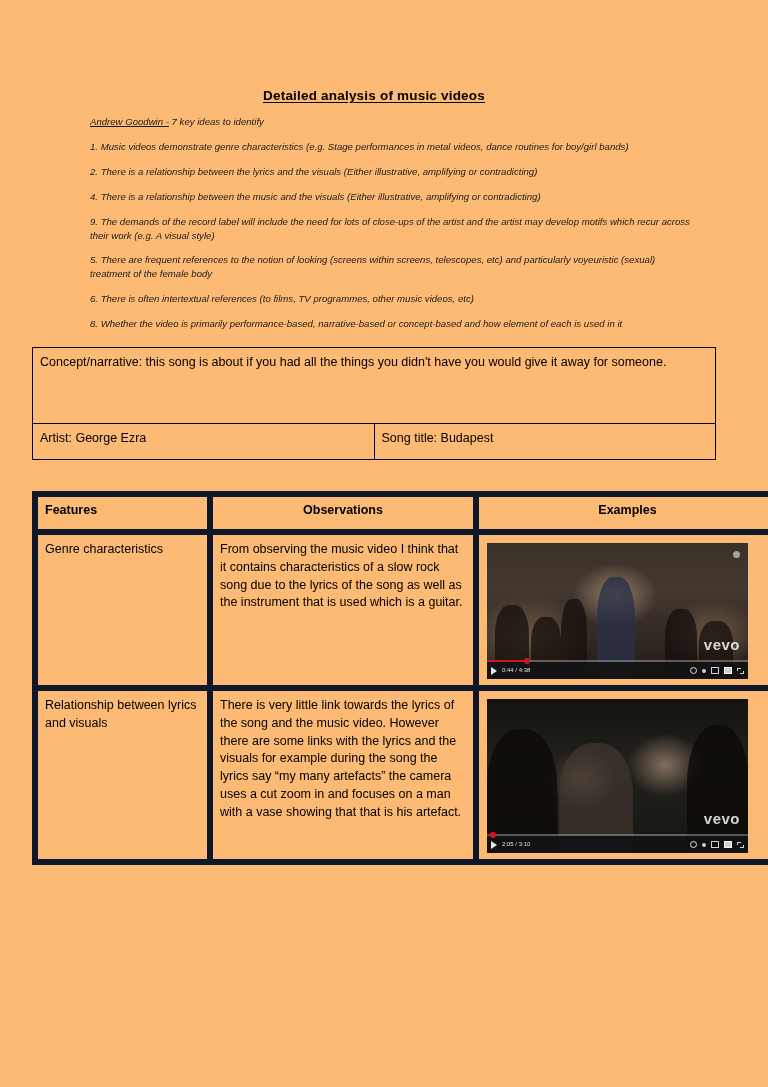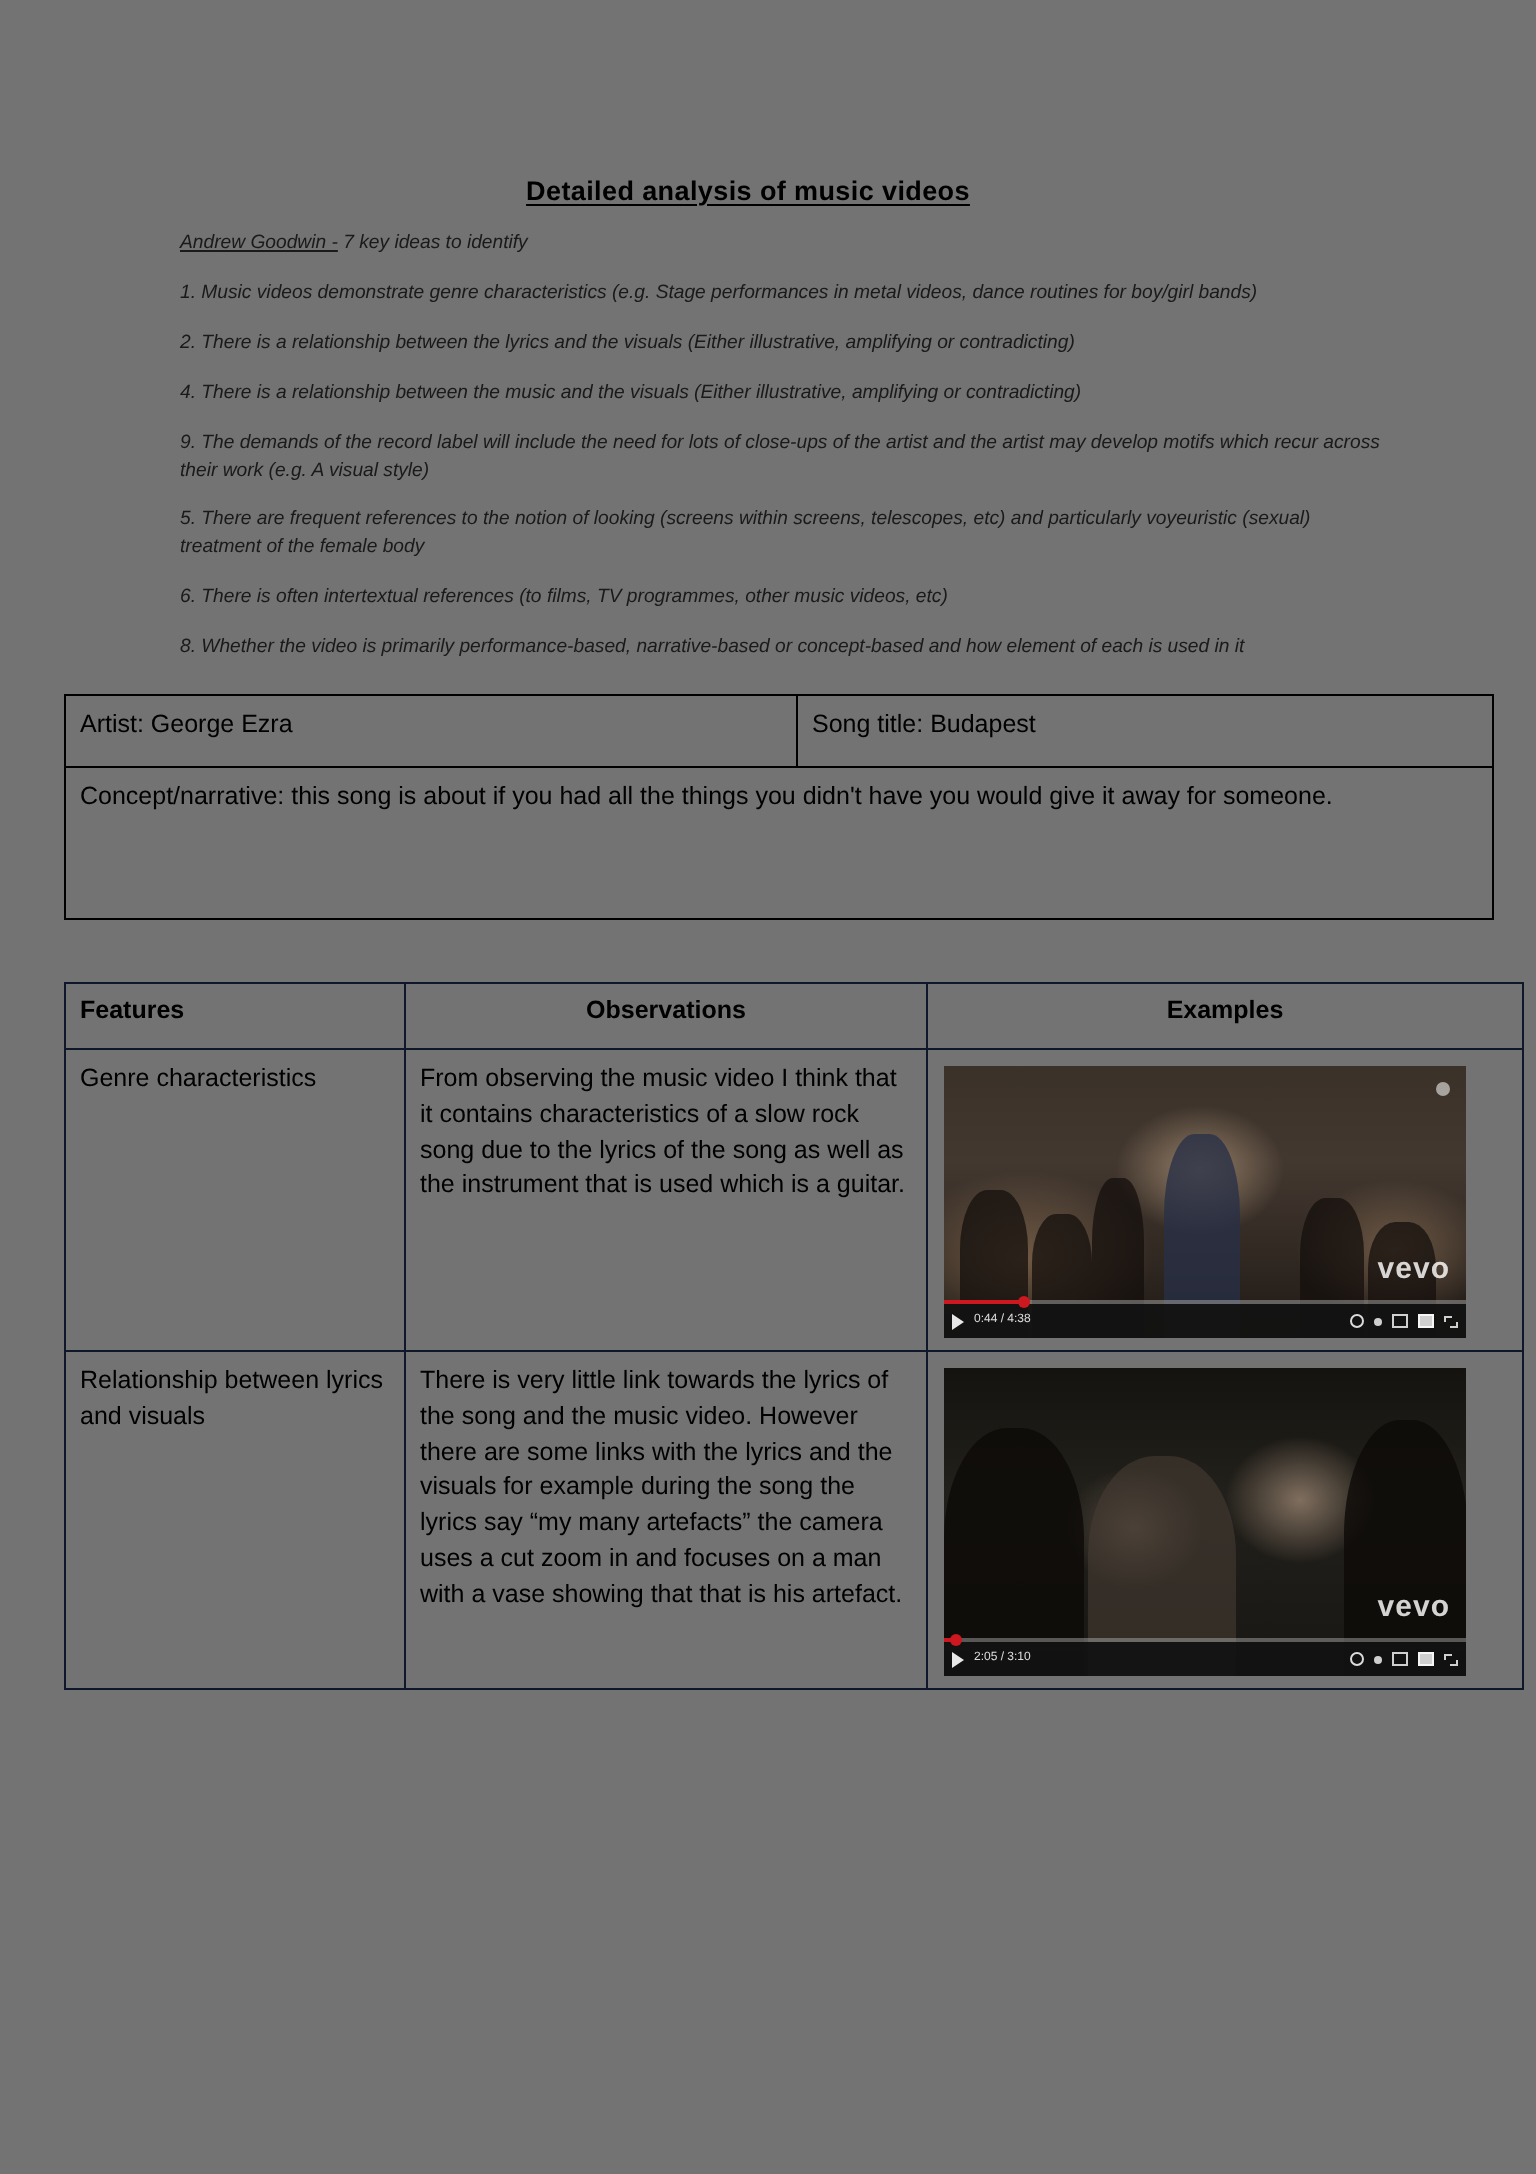--- a/index.html
+++ b/index.html
@@ -13,21 +13,21 @@
     font-family: "Liberation Sans", sans-serif;
     color: #000000;
     position: relative;
     overflow: hidden;
   }
   .page {
     position: absolute;
     left: 0; top: 0;
     width: 768px;
     height: 1087px;
-    background: #737373;
+    background: #fdba74;
   }
   .doc {
     position: absolute;
     left: 32px;
     top: 88px;
     width: 684px;
   }
   .doc-title {
     text-align: center;
     font-weight: bold;
@@ -74,21 +74,21 @@
   .info-table td.concept-cell {
     height: 62px;
   }
   
   .features-table {
     margin-top: 31px;
     width: 684px;
     table-layout: fixed;
   }
   .features-table th, .features-table td {
-    border: 1px solid #0f172a;
+    border: 6px solid #0f172a;
     vertical-align: top;
   }
   .features-table th {
     font-size: 12.5px;
     font-weight: bold;
     padding: 6px 7px;
     text-align: center;
     height: 20px;
   }
   .features-table th.col-features {
@@ -254,25 +254,25 @@
       <p>4. There is a relationship between the music and the visuals (Either illustrative, amplifying or contradicting)</p>
       <p>9. The demands of the record label will include the need for lots of close-ups of the artist and the artist may develop motifs which recur across their work (e.g. A visual style)</p>
       <p>5. There are frequent references to the notion of looking (screens within screens, telescopes, etc) and particularly voyeuristic (sexual) treatment of the female body</p>
       <p>6. There is often intertextual references (to films, TV programmes, other music videos, etc)</p>
       <p>8. Whether the video is primarily performance-based, narrative-based or concept-based and how element of each is used in it</p>
     </div>
 
     <table class="info-table">
       <tbody>
           <tr>
+        <td class="concept-cell" colspan="2">Concept/narrative: this song is about if you had all the things you didn't have you would give it away for someone.</td>
+      </tr>
+      <tr>
         <td class="artist-cell">Artist: George Ezra</td>
         <td class="song-cell">Song title: Budapest</td>
-      </tr>
-      <tr>
-        <td class="concept-cell" colspan="2">Concept/narrative: this song is about if you had all the things you didn't have you would give it away for someone.</td>
       </tr>
     </tbody>
       </table>
 
     <table class="features-table">
       <tbody>
           <tr>
         <th class="col-features">Features</th>
         <th class="col-observations">Observations</th>
         <th class="col-examples">Examples</th>

